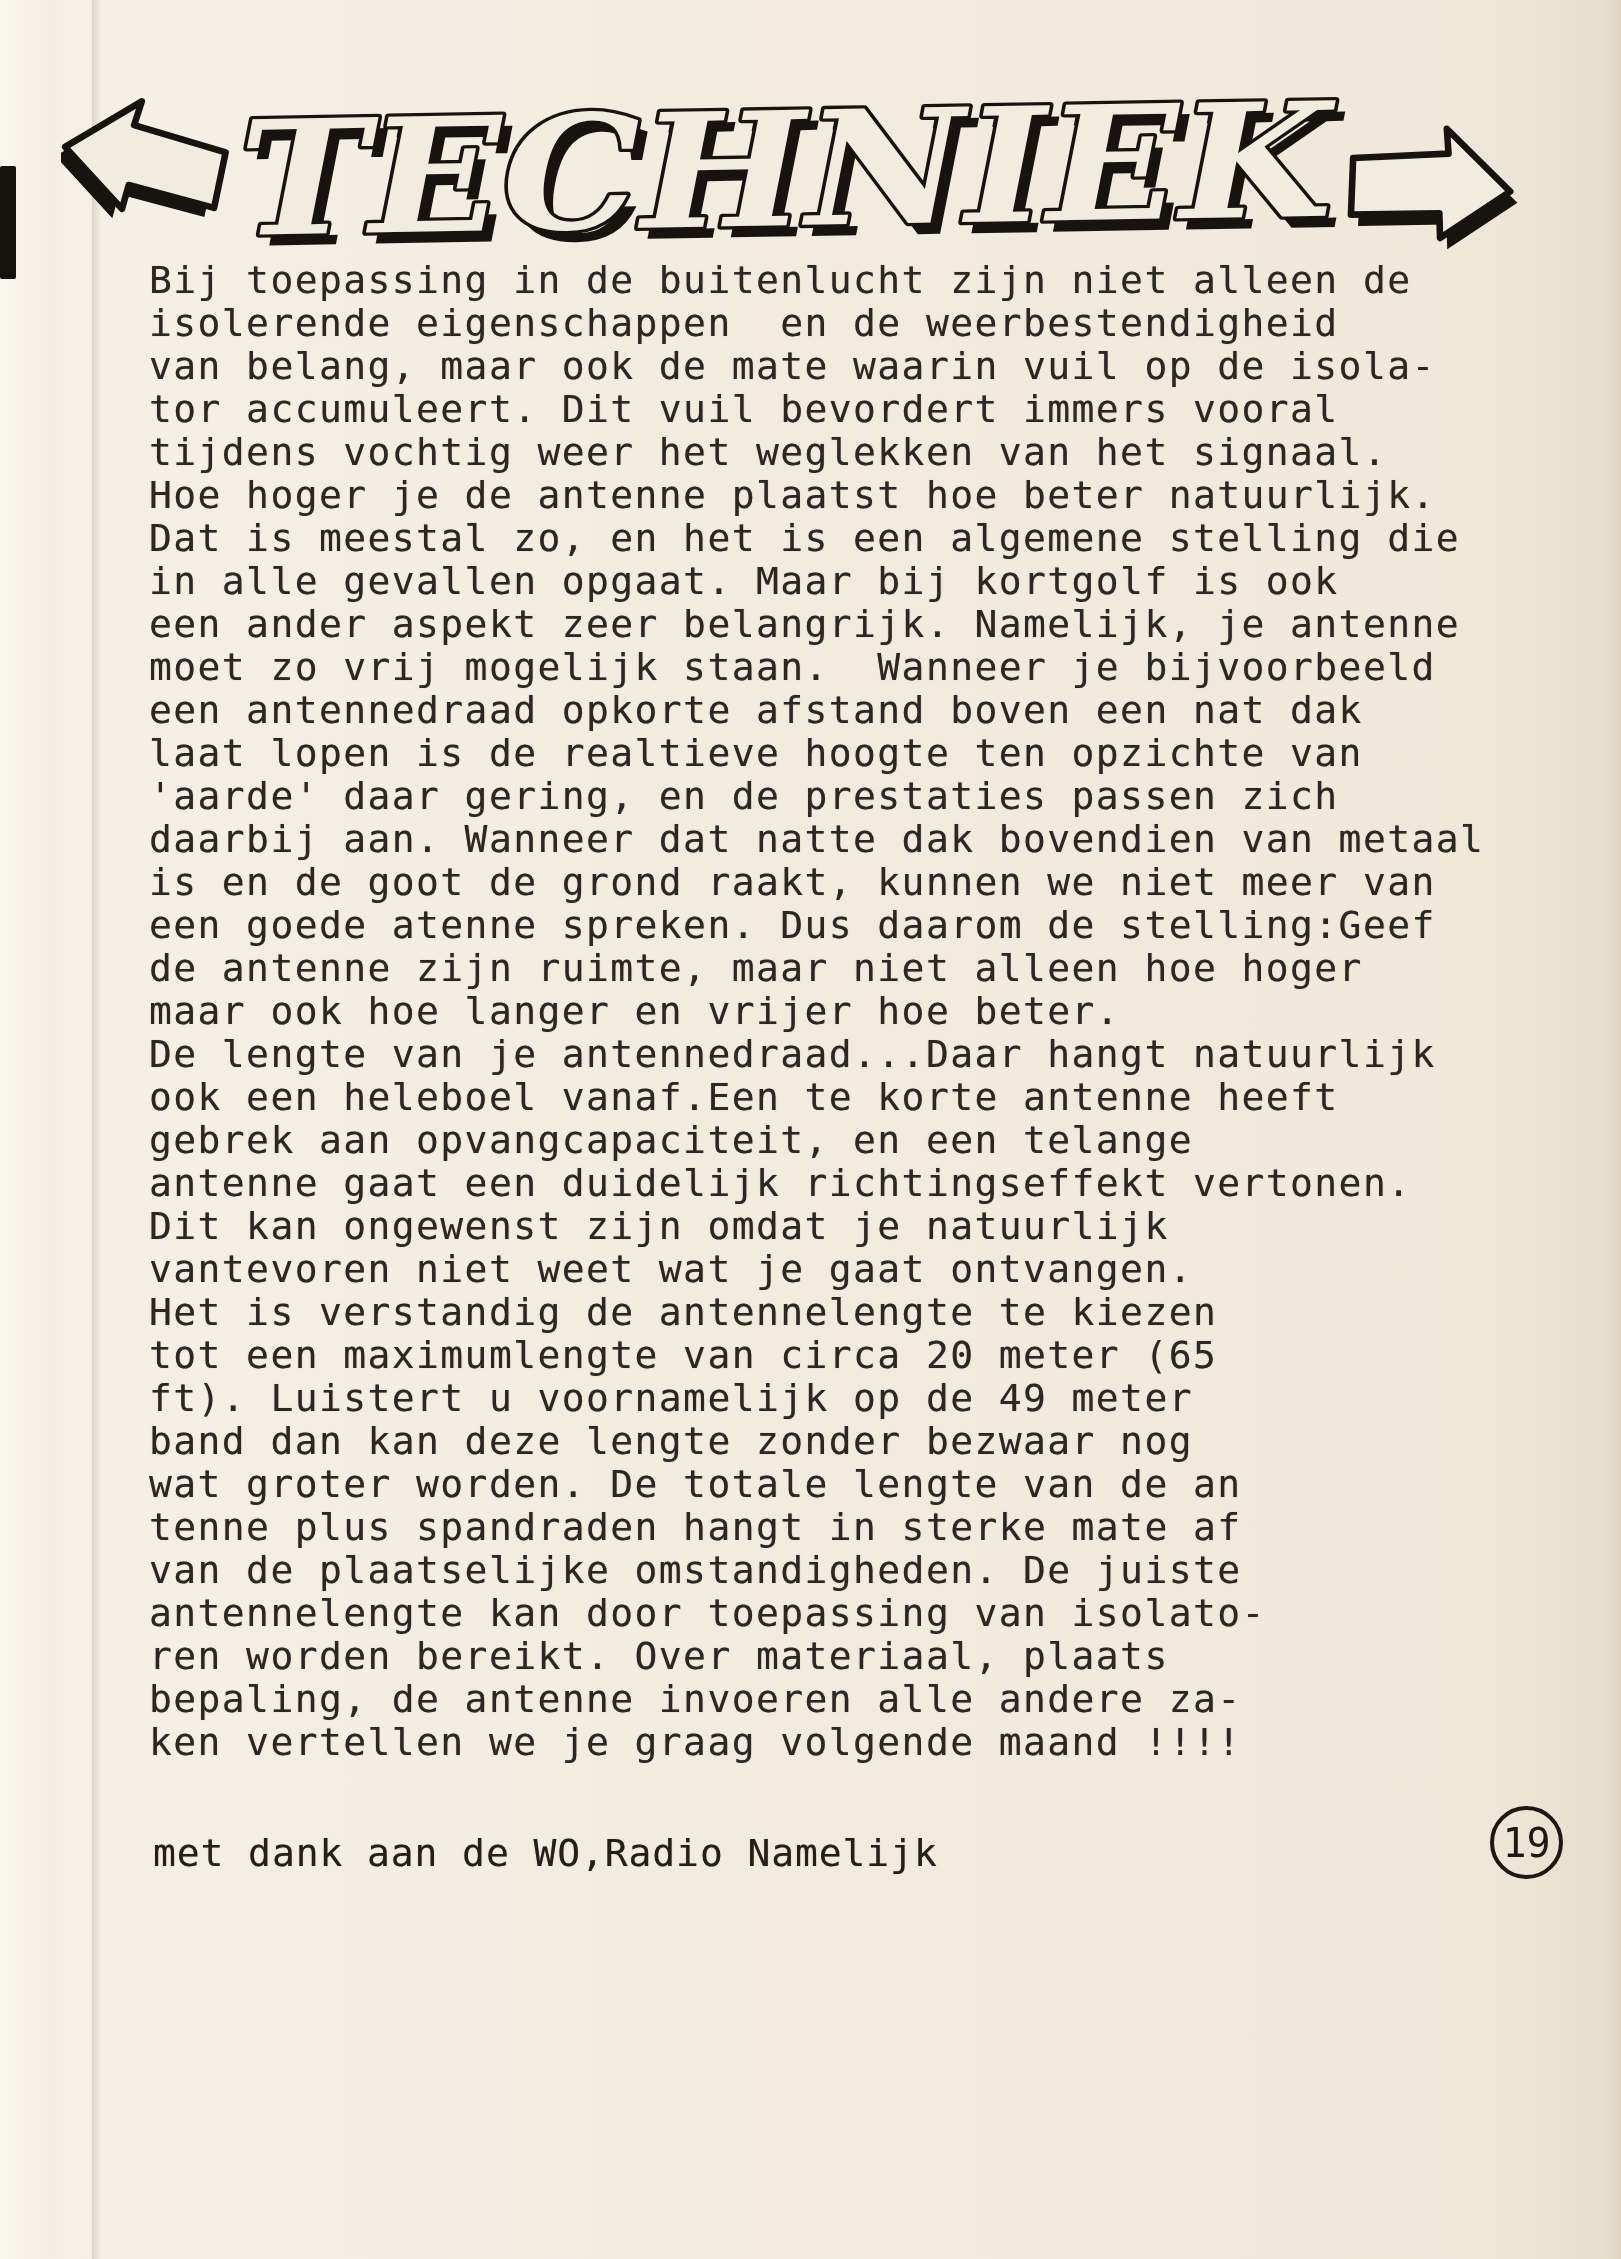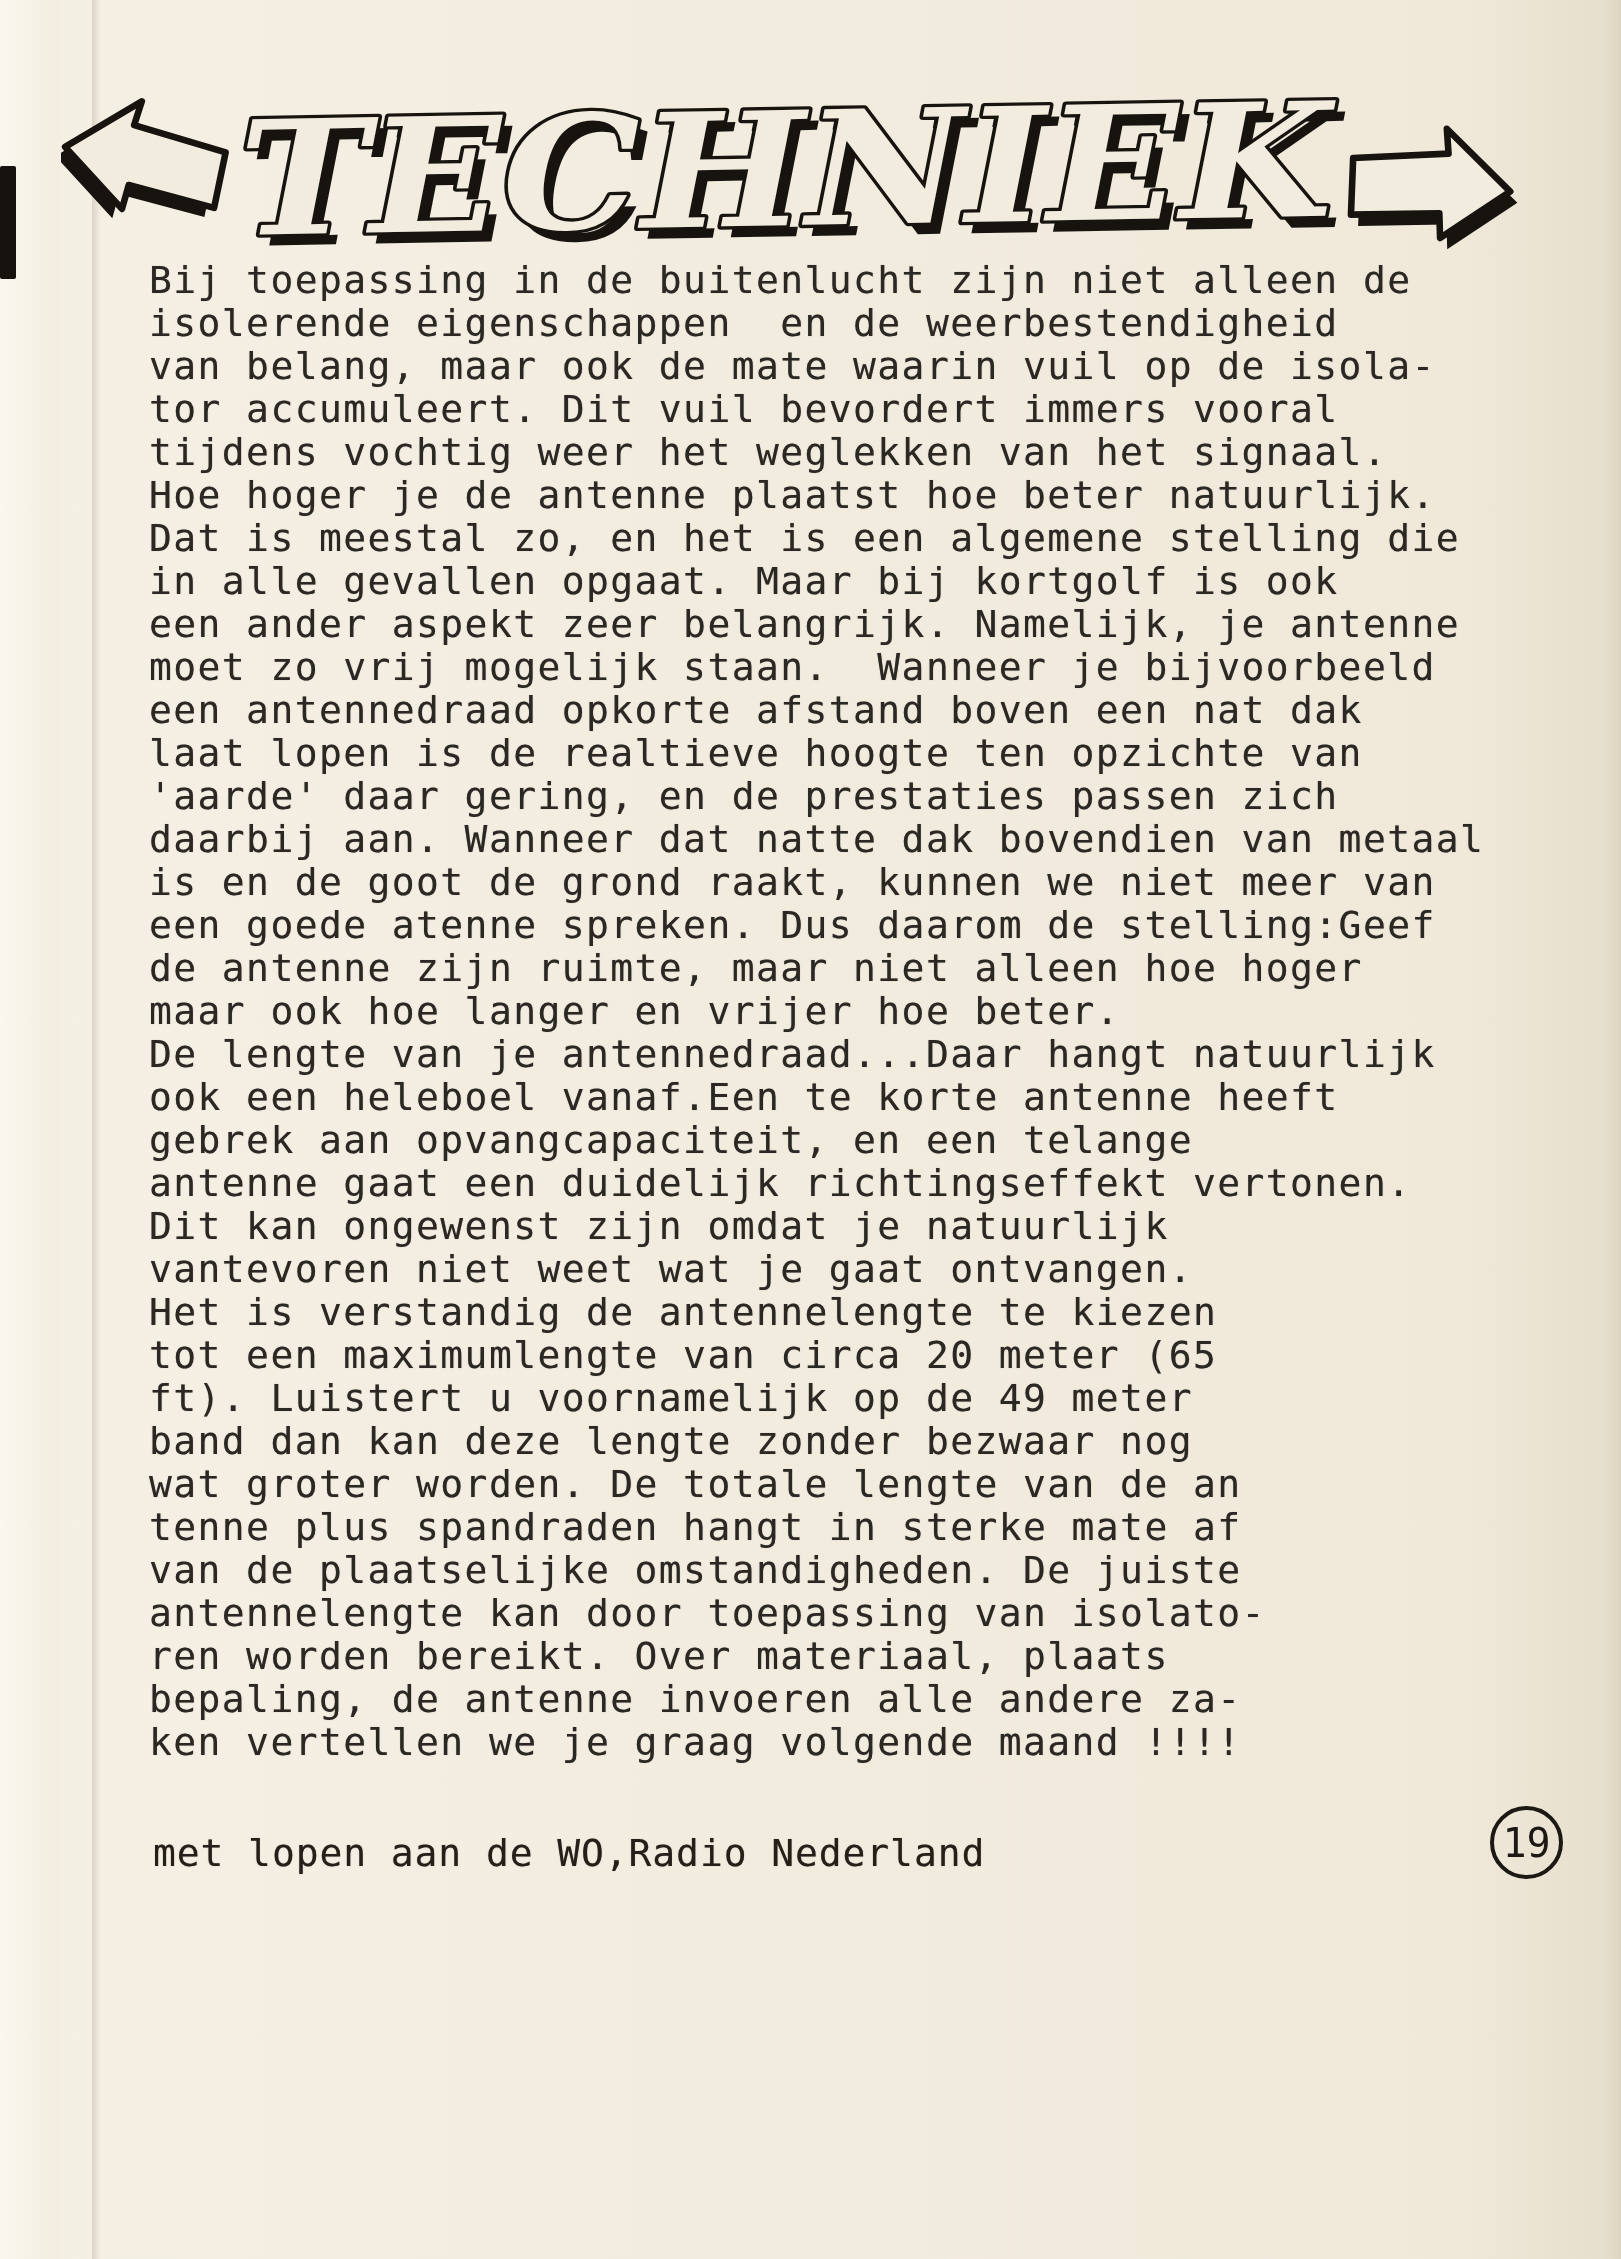--- a/index.html
+++ b/index.html
@@ -117,20 +117,20 @@
 ft). Luistert u voornamelijk op de 49 meter
 band dan kan deze lengte zonder bezwaar nog
 wat groter worden. De totale lengte van de an
 tenne plus spandraden hangt in sterke mate af
 van de plaatselijke omstandigheden. De juiste
 antennelengte kan door toepassing van isolato-
 ren worden bereikt. Over materiaal, plaats
 bepaling, de antenne invoeren alle andere za-
 ken vertellen we je graag volgende maand !!!!</div>
 
-  <div class="credit-line">met lopen aan de WO,Radio Nederland</div>
+  <div class="credit-line">met dank aan de WO,Radio Namelijk</div>
 
   <div class="page-number-badge">
     <span>19</span>
   </div>
 
 </div>
 
 
 </body></html>

